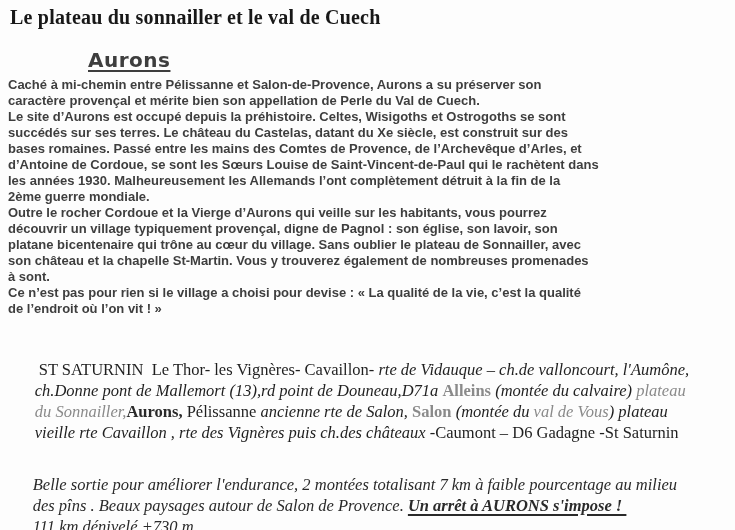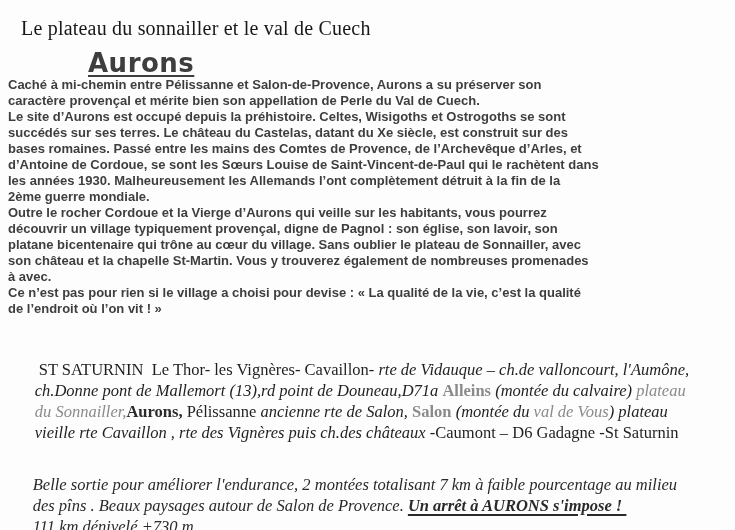--- a/index.html
+++ b/index.html
@@ -5,30 +5,30 @@
   html,body{margin:0;padding:0;}
   body{background:#e9e9e9;}
   .page{
     position:relative;
     width:735px;height:530px;
     background:#fdfdfd;
     overflow:hidden;
     font-family:"Liberation Serif", serif;
   }
   .doc-title{
-    position:absolute;left:10px;top:6px;margin:11px;
+    position:absolute;left:10px;top:6px;margin:0;
     font-family:"Liberation Serif", serif;
-    font-size:20px;font-weight:normal;color:#181818;
+    font-size:20px;font-weight:bold;color:#181818;
     letter-spacing:0.2px;
     white-space:pre;
   }
   .section-heading{
     position:absolute;left:88px;top:48px;margin:0;
     font-family:"DejaVu Sans","Liberation Sans",sans-serif;
-    font-size:26px;font-weight:bold;color:#3e3e3e;
+    font-size:20px;font-weight:bold;color:#3e3e3e;
     text-decoration:underline;
     text-decoration-thickness:2px;
     text-underline-offset:3px;
     letter-spacing:0.5px;
     white-space:pre;
   }
   .body-block{
     position:absolute;left:8px;top:77px;width:722px;
     font-family:"Liberation Sans",sans-serif;
     font-weight:bold;
@@ -76,21 +76,21 @@
     <div class="bline">Le site d’Aurons est occupé depuis la préhistoire. Celtes, Wisigoths et Ostrogoths se sont</div>
     <div class="bline">succédés sur ses terres. Le château du Castelas, datant du Xe siècle, est construit sur des</div>
     <div class="bline">bases romaines. Passé entre les mains des Comtes de Provence, de l’Archevêque d’Arles, et</div>
     <div class="bline">d’Antoine de Cordoue, se sont les Sœurs Louise de Saint-Vincent-de-Paul qui le rachètent dans</div>
     <div class="bline">les années 1930. Malheureusement les Allemands l’ont complètement détruit à la fin de la</div>
     <div class="bline">2ème guerre mondiale.</div>
     <div class="bline">Outre le rocher Cordoue et la Vierge d’Aurons qui veille sur les habitants, vous pourrez</div>
     <div class="bline">découvrir un village typiquement provençal, digne de Pagnol : son église, son lavoir, son</div>
     <div class="bline">platane bicentenaire qui trône au cœur du village. Sans oublier le plateau de Sonnailler, avec</div>
     <div class="bline">son château et la chapelle St-Martin. Vous y trouverez également de nombreuses promenades</div>
-    <div class="bline">à avec.</div>
+    <div class="bline">à sont.</div>
     <div class="bline">Ce n’est pas pour rien si le village a choisi pour devise : « La qualité de la vie, c’est la qualité</div>
     <div class="bline">de l’endroit où l’on vit ! »</div>
   </div>
 
   <div class="itinerary">
     <div class="iline">
       <span class="rm">ST SATURNIN  Le Thor- les Vignères- Cavaillon- </span><span class="it">rte de Vidauque – ch.de valloncourt, l'Aumône,</span>
     </div>
     <div class="iline">
       <span class="it">ch.Donne pont de Mallemort (13),rd point de Douneau,D71a </span><span class="gb">Alleins </span><span class="it">(montée du calvaire) </span><span class="gi">plateau</span>

